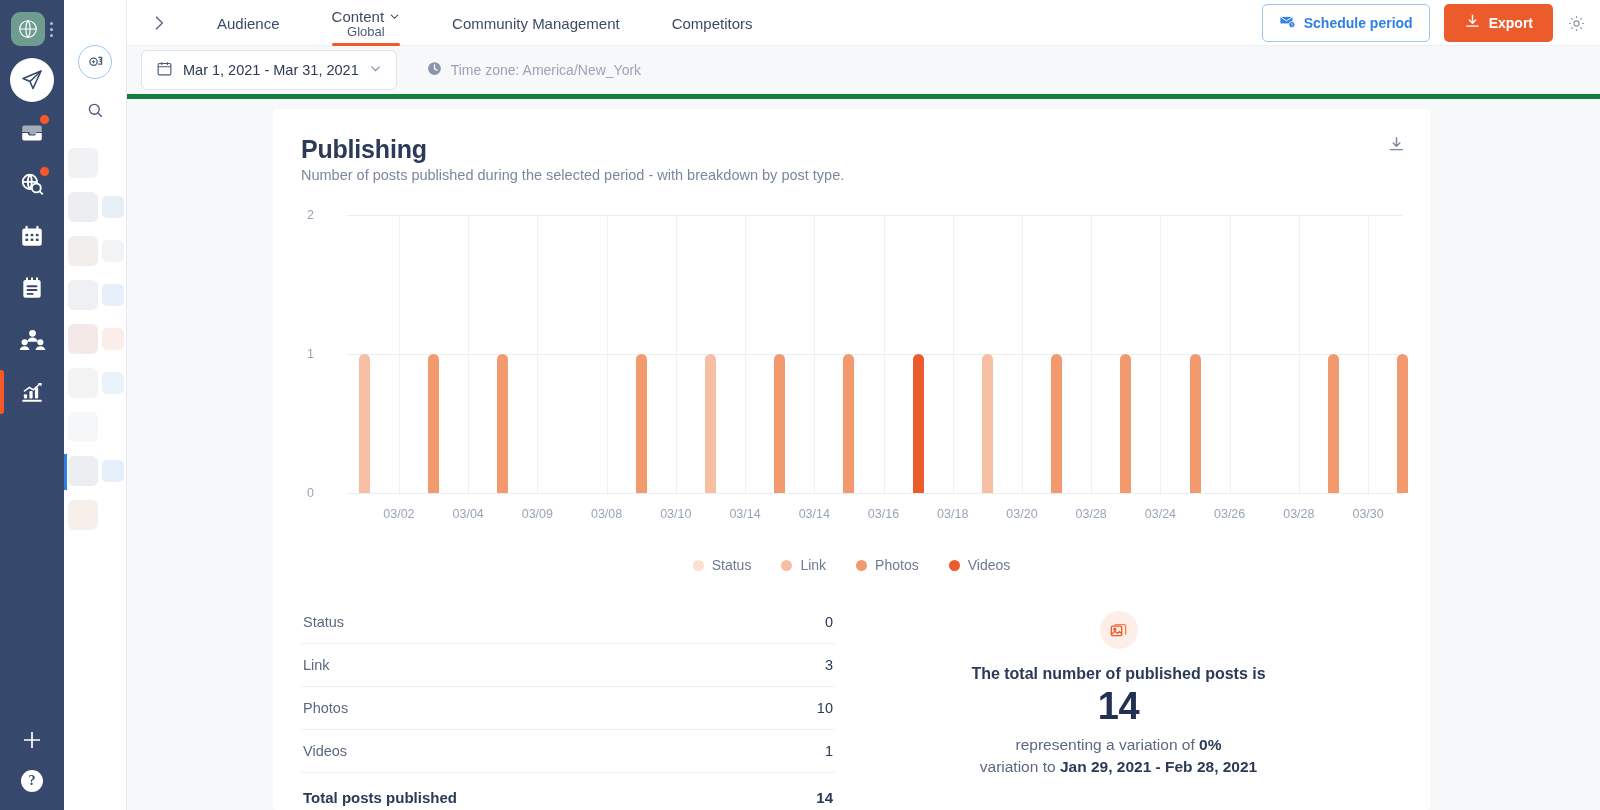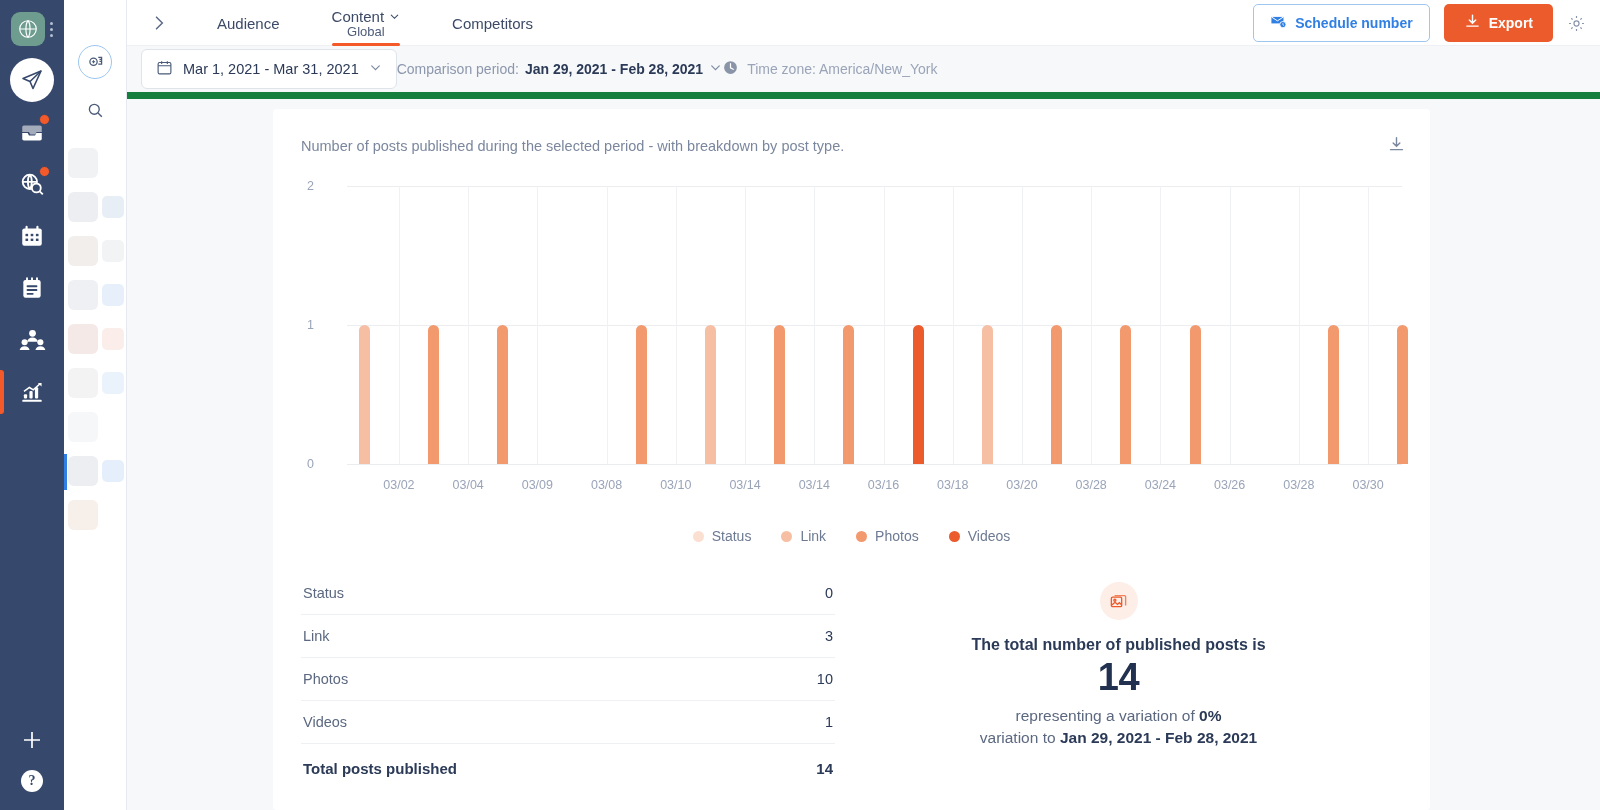--- a/index.html
+++ b/index.html
@@ -106,22 +106,22 @@
   .btn-export {
     display:flex; align-items:center; gap:8px;
     border:none; border-radius:5px; background:#ec5b2c;
     color:#ffffff; font-size:14px; font-weight:bold; padding: 9px 20px; cursor:pointer;
   }
   .gear-btn { cursor:pointer; display:flex; align-items:center; }
 
   
   .filterbar {
     height: 53px; flex: 0 0 53px; background:#f7f8fa;
-    display:flex; align-items:center; padding-left: 14px; gap: 0;
-    border-bottom:7px solid #15803d;
+    display:flex; align-items:center; padding-left: 14px; gap: 29px;
+    border-bottom:5px solid #15803d;
   }
   .date-pill {
     display:flex; align-items:center; gap:10px;
     background:#ffffff; border:1px solid #dfe3ea; border-radius:6px;
     padding: 9px 14px; font-size:14.5px; color:#2b3a57; cursor:pointer;
     min-width: 232px;
   }
   .date-pill .chev { margin-left:auto; color:#7d8aa3; }
   .cmp { font-size: 14px; color:#8c97ad; display:flex; align-items:center; gap:6px; cursor:pointer; }
   .cmp b { color:#2b3a57; font-weight:bold; }
@@ -360,36 +360,41 @@
             <span>
               <svg width="11" height="11" viewBox="0 0 24 24" fill="none" stroke="#3c4a66" stroke-width="2.4" stroke-linecap="round">
                   <path d="M5 9l7 7 7-7"></path>
                 </svg>
             </span>
           </div>
           <span class="sub">Global</span>
         </div>
         <div class="navtab">
           <div class="lbl-row">
+              <span>Community Management</span>
+            </div>
+        </div>
+        <div class="navtab">
+          <div class="lbl-row">
               <span>Competitors</span>
             </div>
         </div>
       </div>
 
       <div class="topbar-right">
         <div class="btn-schedule">
           <span>
             <svg width="17" height="17" viewBox="0 0 24 24" fill="#2f7fe4">
               <path d="M2 5.5h17v9.2H2z"></path>
                 <path d="M2 5.5l8.5 5.6L19 5.5" stroke="#fff" stroke-width="1.4" fill="none"></path>
               <circle cx="18.2" cy="16.4" r="4.4" fill="#2f7fe4" stroke="#fff" stroke-width="1.2"></circle>
               <path d="M18.2 14.4v2.2l1.4 1" stroke="#fff" stroke-width="1.2" fill="none"></path>
             </svg>
           </span>
-          <span>Schedule number</span>
+          <span>Schedule period</span>
         </div>
         <div class="btn-export">
           <span>
             <svg width="17" height="17" viewBox="0 0 24 24" fill="none" stroke="#ffffff" stroke-width="2" stroke-linecap="round">
               <path d="M12 3v11M7.5 10l4.5 4.5L16.5 10"></path>
                 <path d="M4 18.5h16"></path>
             </svg>
           </span>
           <span>Export</span>
         </div>
@@ -411,29 +416,20 @@
           </svg>
         </span>
         <span>Mar 1, 2021 - Mar 31, 2021</span>
         <span class="chev">
           <svg width="13" height="13" viewBox="0 0 24 24" fill="none" stroke="#7d8aa3" stroke-width="2.2" stroke-linecap="round">
               <path d="M5 9l7 7 7-7"></path>
             </svg>
         </span>
       </div>
 
-      <div class="cmp">
-        <span>Comparison period:</span>
-        <b>Jan 29, 2021 - Feb 28, 2021</b>
-        <span>
-          <svg width="13" height="13" viewBox="0 0 24 24" fill="none" stroke="#7d8aa3" stroke-width="2.2" stroke-linecap="round">
-              <path d="M5 9l7 7 7-7"></path>
-            </svg>
-        </span>
-      </div>
 
       <div class="tz">
         <span>
           <svg width="17" height="17" viewBox="0 0 24 24" fill="#8a94a8">
             <circle cx="12" cy="12" r="9"></circle>
               <path d="M12 6.6v5.8l3.8 2.2" stroke="#ffffff" stroke-width="1.7" fill="none" stroke-linecap="round"></path>
           </svg>
         </span>
         <span>Time zone: America/New_York</span>
       </div>
@@ -442,20 +438,21 @@
     <div class="content-area">
       <div class="card">
 
         <div class="card-dl">
           <svg width="19" height="19" viewBox="0 0 24 24" fill="none" stroke="#7b879e" stroke-width="1.8" stroke-linecap="round">
             <path d="M12 3.5v10M7.8 10l4.2 4.2L16.2 10"></path>
               <path d="M4.5 18.5h15"></path>
           </svg>
         </div>
 
+        <div class="card-title">Publishing</div>
         <div class="card-sub">Number of posts published during the selected period - with breakdown by post type.</div>
 
         <div class="chart-wrap">
           <div class="chart-plot" id="plot">
               <div class="hline" style="top: 290px;"></div>
               <div class="ylabel" style="top: 290px;">0</div>
               <div class="hline" style="top: 151px;"></div>
               <div class="ylabel" style="top: 151px;">1</div>
               <div class="hline" style="top: 12px;"></div>
               <div class="ylabel" style="top: 12px;">2</div>

